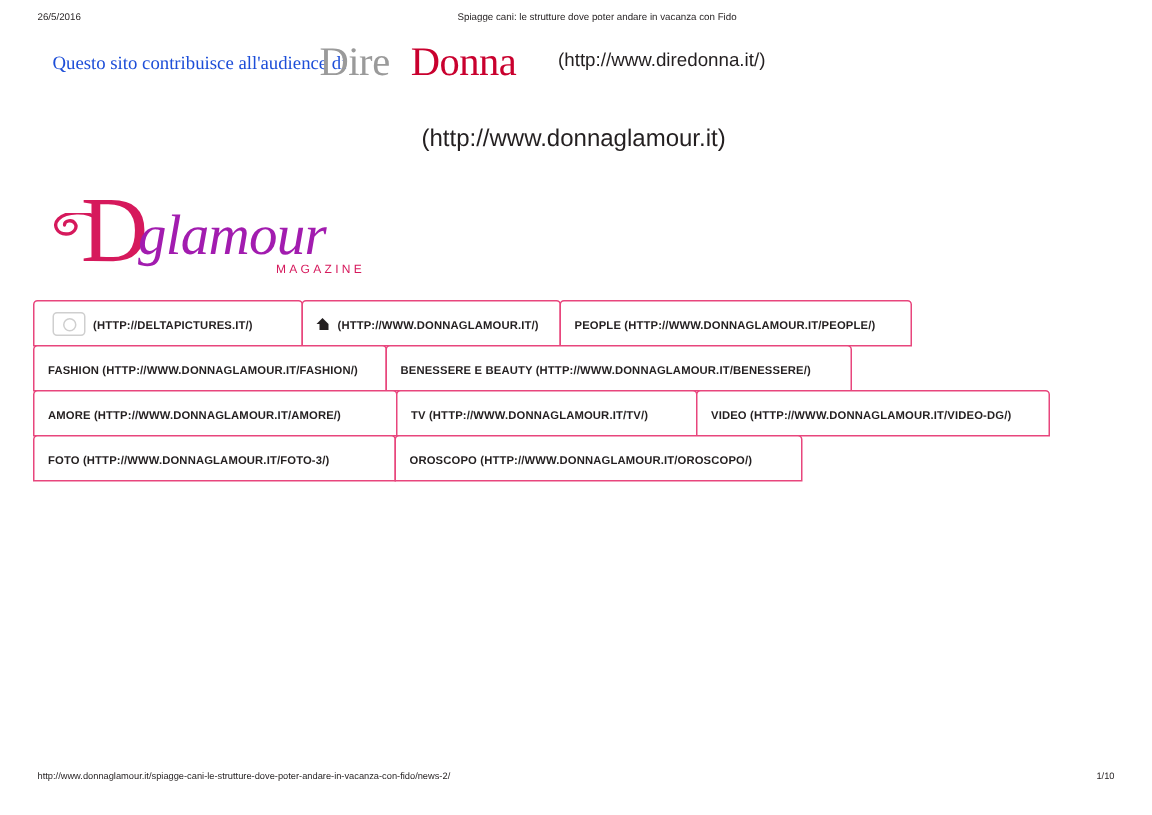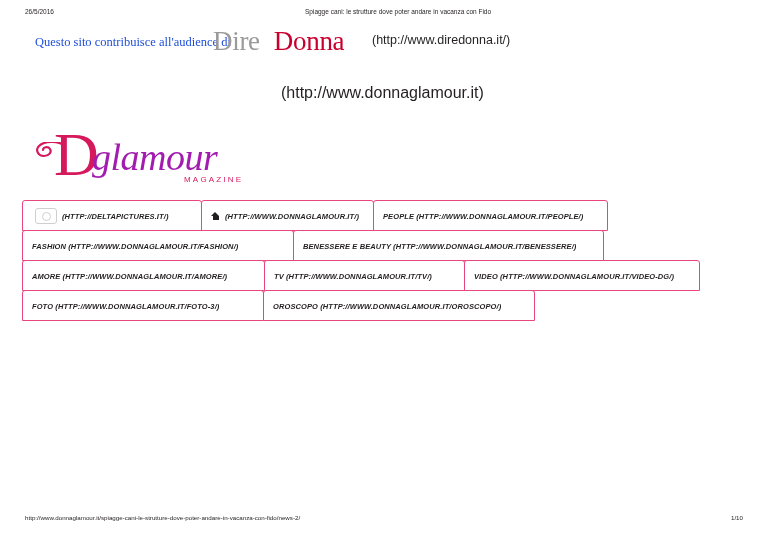--- a/index.html
+++ b/index.html
@@ -156,21 +156,20 @@
     letter-spacing: 2.2px;
   }
 
   
   .nav {
     position: absolute;
     left: 22px;
     top: 200px;
     width: 724px;
     height: 155px;
-    font-style: italic;
   }
   .nav-row {
     position: relative;
     height: 31px;
     margin-bottom: -1px;
     white-space: nowrap;
     font-size: 0;
   }
   .nav-item {
     display: inline-block;
@@ -273,21 +272,21 @@
     <div class="nav-item first-item" style="width:180px">
       <span class="nav-icon icon-camera"></span><span>(HTTP://DELTAPICTURES.IT/)</span>
     </div><div class="nav-item" style="width:173px">
       <span class="nav-icon icon-home"></span><span>(HTTP://WWW.DONNAGLAMOUR.IT/)</span>
     </div><div class="nav-item" style="width:235px">
       <span>PEOPLE (HTTP://WWW.DONNAGLAMOUR.IT/PEOPLE/)</span>
     </div>
   </div>
 
   <div class="nav-row">
-    <div class="nav-item" style="width:272px">
+    <div class="nav-item" style="width:236px">
       <span>FASHION (HTTP://WWW.DONNAGLAMOUR.IT/FASHION/)</span>
     </div><div class="nav-item" style="width:311px">
       <span>BENESSERE E BEAUTY (HTTP://WWW.DONNAGLAMOUR.IT/BENESSERE/)</span>
     </div>
   </div>
 
   <div class="nav-row">
     <div class="nav-item" style="width:243px">
       <span>AMORE (HTTP://WWW.DONNAGLAMOUR.IT/AMORE/)</span>
     </div><div class="nav-item" style="width:201px">

